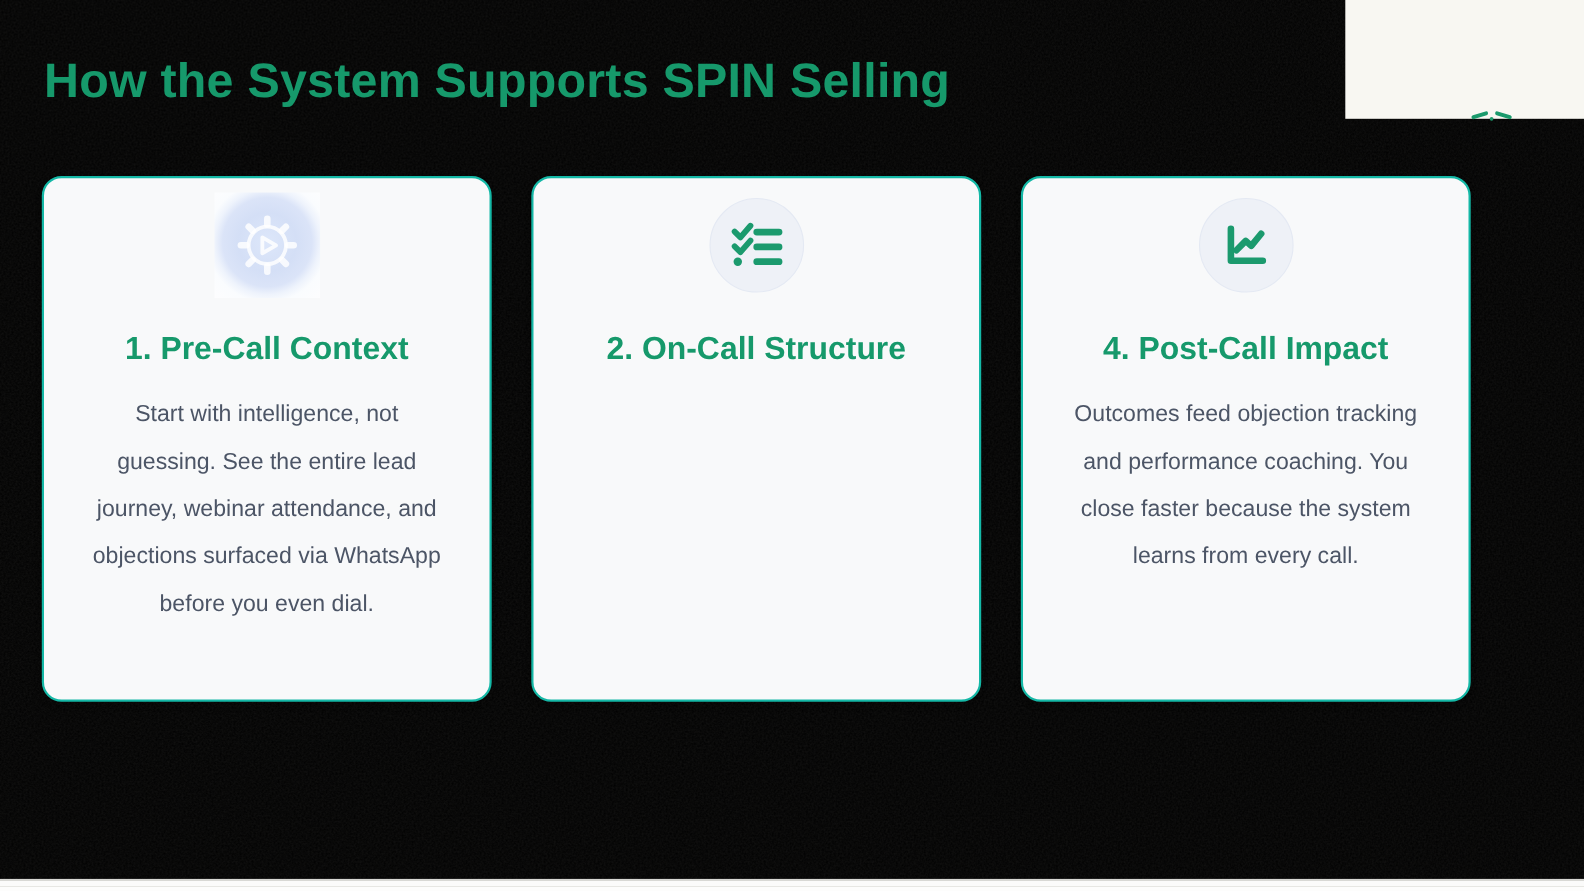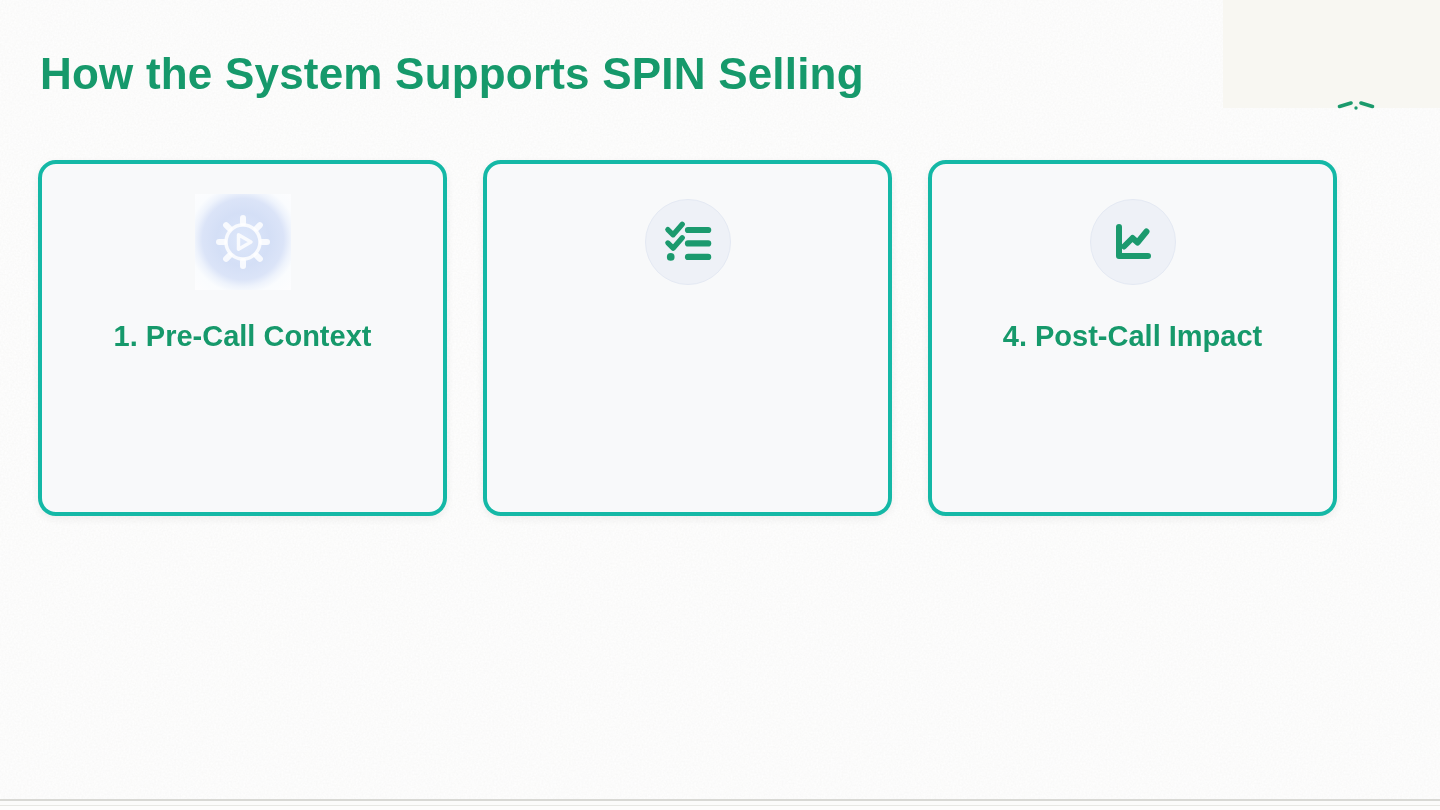--- a/index.html
+++ b/index.html
@@ -5,21 +5,21 @@
   html, body { margin: 0; padding: 0; }
   body {
     font-family: "Liberation Sans", sans-serif;
     background: #cfcfcf;
   }
   .stage {
     position: relative;
     width: 1440px;
     height: 810px;
     overflow: hidden;
-    background: #ffffff;
+    background: #000000;
   }
   .noise-layer {
     position: absolute;
     inset: 0;
     pointer-events: none;
   }
   .overlay-topright {
     position: absolute;
     left: 1223px;
     top: 0;
@@ -47,30 +47,30 @@
   }
   .cards-row {
     position: absolute;
     left: 38px;
     top: 160px;
     display: flex;
     gap: 36px;
   }
   .card {
     width: 409px;
-    height: 356px;
+    height: 478px;
     box-sizing: border-box;
     background: #f8f9fa;
-    border: 4px solid #14b8a6;
+    border: 2px solid #14b8a6;
     border-radius: 18px;
     box-shadow: 0 3px 8px rgba(0,0,0,0.06);
     display: flex;
     flex-direction: column;
     align-items: center;
-    padding-top: 30px;
+    padding-top: 13px;
   }
   .icon-row {
     height: 96px;
     display: flex;
     align-items: center;
     justify-content: center;
   }
   .icon-img {
     width: 96px;
     height: 96px;
@@ -165,50 +165,60 @@
                 <path d="M32 13 L32 8"></path>
                 <path d="M45.4 18.6 L48.9 15.1"></path>
               </g>
               <circle cx="32" cy="32" r="17" stroke-width="3.5"></circle>
               <path d="M27.5 24.8 L40 32 L27.5 39.2 Z" stroke-width="3.5"></path>
             </g>
           </svg>
         </div>
       </div>
       <h2 class="card-title">1. Pre-Call Context</h2>
+      <p class="card-body">Start with intelligence, not
+guessing. See the entire lead
+journey, webinar attendance, and
+objections surfaced via WhatsApp
+before you even dial.</p>
     </article>
 
     <article class="card">
       <div class="icon-row">
         <div class="icon-circle">
           <svg width="48" height="44" viewBox="0 0 50 44" aria-hidden="true">
             <g stroke="#1b9a6e" fill="none" stroke-linecap="round" stroke-linejoin="round">
               <path d="M4 9 L9.5 14.5 L19 3.5" stroke-width="5.5"></path>
               <path d="M25 9.5 L46 9.5" stroke-width="6.5"></path>
               <path d="M4 23 L9.5 28.5 L19 17.5" stroke-width="5.5"></path>
               <path d="M25 23.5 L46 23.5" stroke-width="6.5"></path>
               <path d="M25 37.5 L46 37.5" stroke-width="6.5"></path>
             </g>
             <circle cx="7" cy="37.5" r="4" fill="#1b9a6e"></circle>
           </svg>
         </div>
       </div>
+      <h2 class="card-title">2. On-Call Structure</h2>
     </article>
 
     <article class="card">
       <div class="icon-row">
         <div class="icon-circle">
           <svg width="48" height="48" viewBox="0 0 48 48" aria-hidden="true">
             <g stroke="#1b9a6e" fill="none" stroke-linecap="round" stroke-linejoin="round">
               <path d="M10 9 L10 38 L39 38" stroke-width="6"></path>
               <path d="M15 28.5 L23.5 20 L28.5 24.5 L37.5 13.5" stroke-width="6"></path>
             </g>
           </svg>
         </div>
       </div>
       <h2 class="card-title">4. Post-Call Impact</h2>
+      <p class="card-body">Outcomes feed objection tracking
+and performance coaching. You
+close faster because the system
+learns from every call.</p>
     </article>
 
   </div>
 
   <div class="bottom-bar"></div>
 
 </div>
 
 </body></html>

